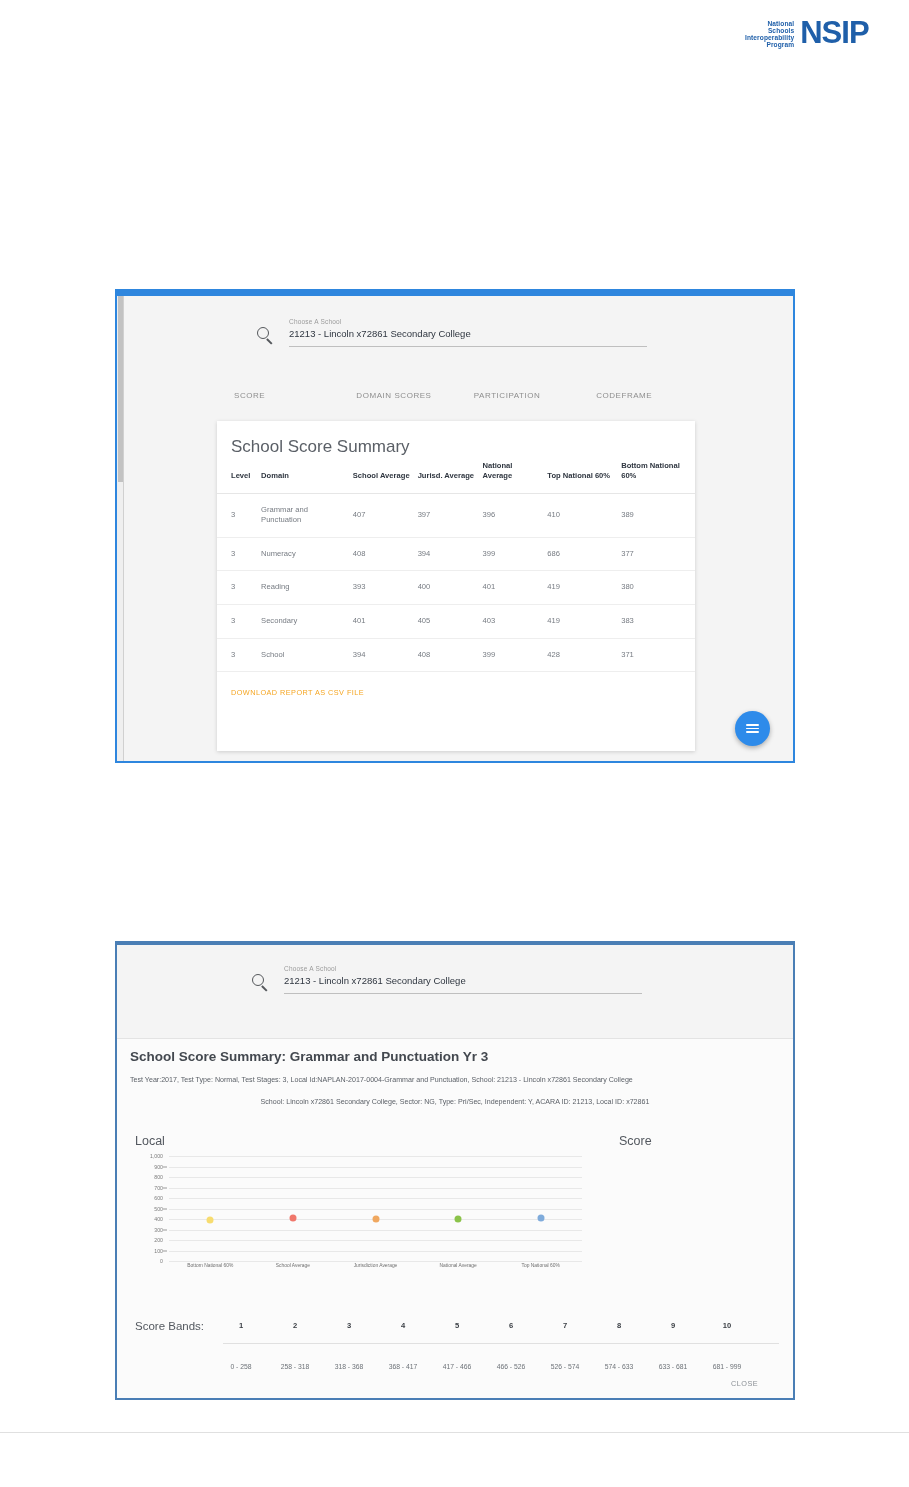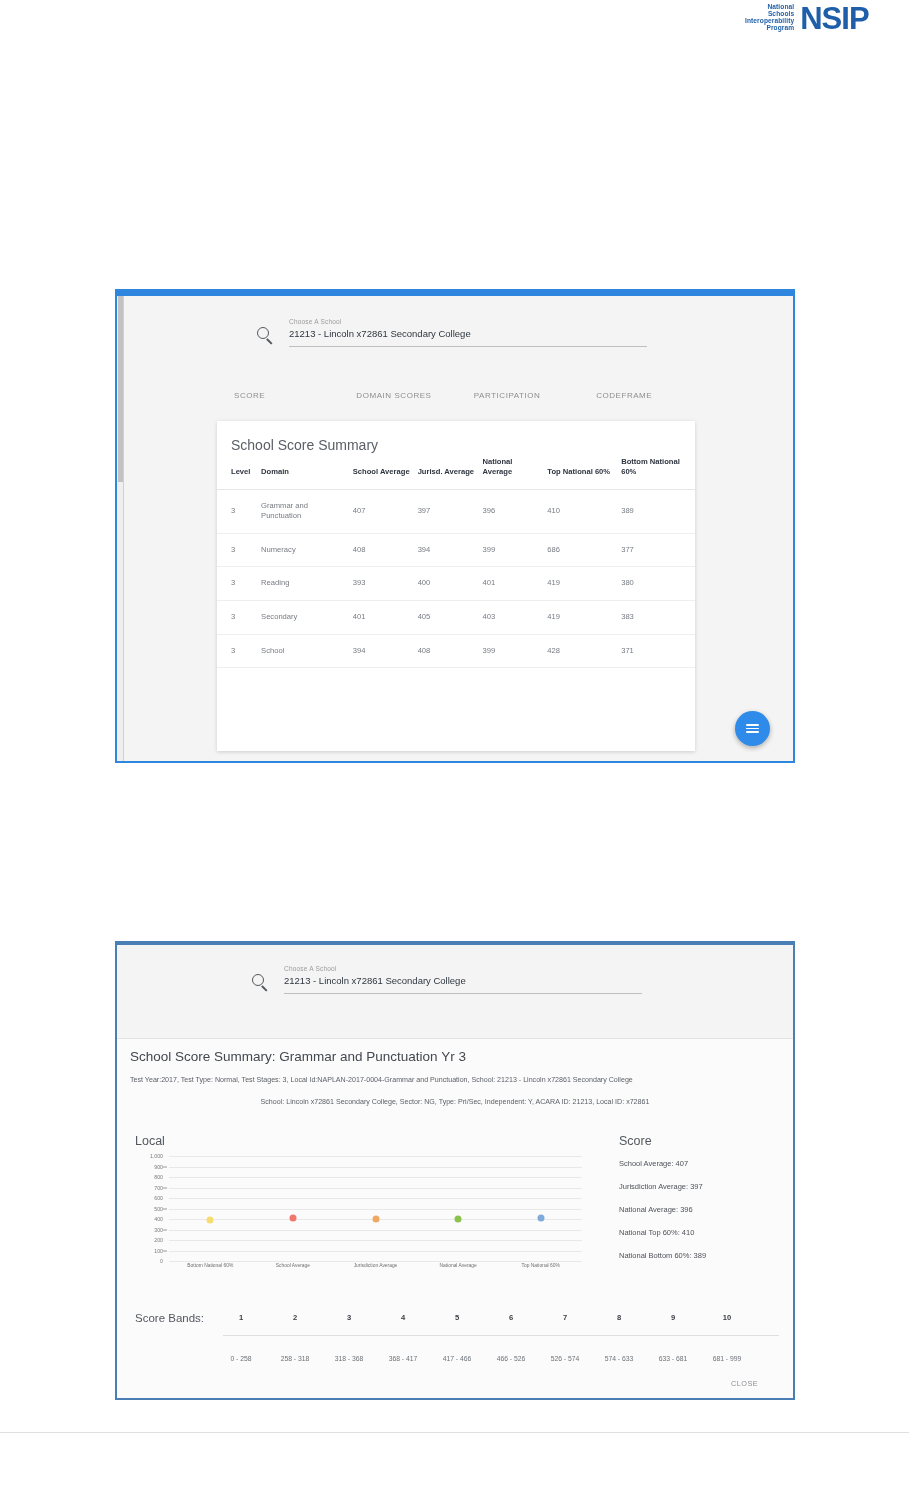--- a/index.html
+++ b/index.html
@@ -5,21 +5,21 @@
   * { box-sizing: border-box; margin: 0; padding: 0; }
   html, body {
     width: 909px; height: 1487px;
     background: #ffffff;
     font-family: "Liberation Sans", sans-serif;
     overflow: hidden;
   }
   .page { position: relative; width: 909px; height: 1487px; background:#fff; }
 
   
-  .logo { position:absolute; top:3px; left:745px; display:flex; align-items:flex-start; gap:6px; }
+  .logo { position:absolute; top:17px; left:745px; display:flex; align-items:flex-end; gap:6px; }
   .logo-words { text-align:right; line-height:1.06; color:#1F5FA9; font-weight:bold; font-size:6.6px; letter-spacing:.1px; }
   .logo-nsip { font-size:31px; font-weight:bold; color:#1F5FA9; letter-spacing:-1px; line-height:1; }
 
   
   .shot { position:absolute; background:#f4f4f4; }
   .shot-inner { position:absolute; inset:0; overflow:hidden; }
   .scrollbar { position:absolute; top:0; left:0; width:7px; height:100%; background:#efefef; border-right:1px solid #d0d0d0; }
   .scrollbar .thumb { position:absolute; top:0; left:1px; width:5px; height:40%; background:#c2c2c2; }
 
   
@@ -36,21 +36,21 @@
   .search-label { font-size:6.5px; color:#9b9b9b; letter-spacing:.2px; margin-bottom:3px; }
   .search-value { font-size:9.5px; color:#2f3640; }
   .search-underline { height:1px; background:#bfbfbf; margin-top:7px; }
 
   
   .tabs { position:absolute; display:flex; font-size:8px; color:#8e8e8e; letter-spacing:.55px; }
   .tab { text-align:left; }
 
   
   .card { position:absolute; background:#fff; box-shadow:0 1px 4px rgba(0,0,0,.16); }
-  .card-title { font-size:14px; color:#5a5f66; font-weight:normal; padding:16px 0 0 14px; }
+  .card-title { font-size:17px; color:#5a5f66; font-weight:normal; padding:16px 0 0 14px; }
 
   .radios { display:flex; padding:10px 0 6px 14px; gap:0; }
   .radio { display:flex; align-items:center; width:77px; font-size:7.5px; color:#9a9a9a; }
   .rb { width:9px; height:9px; border:1.2px solid #b9b9b9; border-radius:50%; margin-right:8px; flex:none; }
   .rb.on { background:#26A69A; border-color:#26A69A; }
   .radio.sel { color:#7a7a7a; }
 
   table.scores { width:100%; border-collapse:collapse; margin-top:4px; }
   table.scores th {
     font-size:7.6px; color:#2f3640; font-weight:bold; text-align:left;
@@ -70,21 +70,21 @@
   
   .fab { position:absolute; width:35px; height:35px; border-radius:50%; background:#2E8BEA;
          box-shadow:0 2px 5px rgba(0,0,0,.3); display:flex; align-items:center; justify-content:center; }
   .fab .bars { width:13px; }
   .fab .bars i { display:block; height:1.6px; background:#fff; margin:2.2px 0; border-radius:1px; }
 
   
   .detail-head { position:absolute; left:0; right:0; background:#f4f4f4; }
   .divider-band { position:absolute; left:0; right:0; height:1px; background:#e3e3e3; }
   .detail-body { position:absolute; left:0; right:0; background:#fbfbfb; }
-  .d-title { font-size:13.5px; color:#43484f; font-weight:normal; }
+  .d-title { font-size:13.5px; color:#43484f; font-weight:bold; }
   .d-meta { font-size:7.1px; color:#5c6168; line-height:1.5; }
 
   .sec-h { font-size:12.5px; color:#53585f; font-weight:normal; }
 
   
   .chart { position:absolute; }
   .yax { position:absolute; left:0; top:0; width:30px; height:100%; }
   .ytick { position:absolute; right:4px; font-size:5.2px; color:#7b7b7b; transform:translateY(-50%); white-space:nowrap; }
   .ydash { position:absolute; left:26px; width:4px; height:1px; background:#9a9a9a; transform:translateY(-50%); }
   .plot { position:absolute; left:32px; right:0; top:0; bottom:0; }
@@ -205,20 +205,21 @@
               <td>School</td>
               <td>394</td>
               <td>408</td>
               <td>399</td>
               <td>428</td>
               <td>371</td>
             </tr>
           </tbody>
         </table>
 
+        <div class="csvlink">DOWNLOAD REPORT AS CSV FILE</div>
       </div>
 
       <div class="fab" style="left:618px; top:415px;">
         <div class="bars">
             <i></i>
             <i></i>
             <i></i>
           </div>
       </div>
     </div>
@@ -296,29 +297,22 @@
         <div class="plot" id="x-labels" style="position:absolute; left:32px; right:0; top:0; bottom:0;">
             <div class="xlab" style="left: 10%; top: 2px;">Bottom National 60%</div>
             <div class="xlab" style="left: 30%; top: 2px;">School Average</div>
             <div class="xlab" style="left: 50%; top: 2px;">Jurisdiction Average</div>
             <div class="xlab" style="left: 70%; top: 2px;">National Average</div>
             <div class="xlab" style="left: 90%; top: 2px;">Top National 60%</div>
           </div>
       </div>
 
       <div class="sec-h" style="position:absolute; left:502px; top:189px;">Score</div>
-      <div class="score-list" style="left:502px; top:214px; width:180px;" id="score-list">
-          <div class="score-item" style="margin-bottom: 14px;">School Average: 407</div>
-          <div class="score-item" style="margin-bottom: 14px;">Jurisdiction Average: 397</div>
-          <div class="score-item" style="margin-bottom: 14px;">National Average: 396</div>
-          <div class="score-item" style="margin-bottom: 14px;">National Top 60%: 410</div>
-          <div class="score-item" style="margin-bottom: 14px;">National Bottom 60%: 389</div>
-        </div>
-
-      <div class="bands" style="top:366px; height:70px;">
+
+      <div class="bands" style="top:374px; height:70px;">
         <div class="bands-label" style="left:18px; top:1px;">Score Bands:</div>
         <div id="band-nums">
             <div class="band-num" style="left: 124px; top: 2px;">1</div>
             <div class="band-num" style="left: 178px; top: 2px;">2</div>
             <div class="band-num" style="left: 232px; top: 2px;">3</div>
             <div class="band-num" style="left: 286px; top: 2px;">4</div>
             <div class="band-num" style="left: 340px; top: 2px;">5</div>
             <div class="band-num" style="left: 394px; top: 2px;">6</div>
             <div class="band-num" style="left: 448px; top: 2px;">7</div>
             <div class="band-num" style="left: 502px; top: 2px;">8</div>

